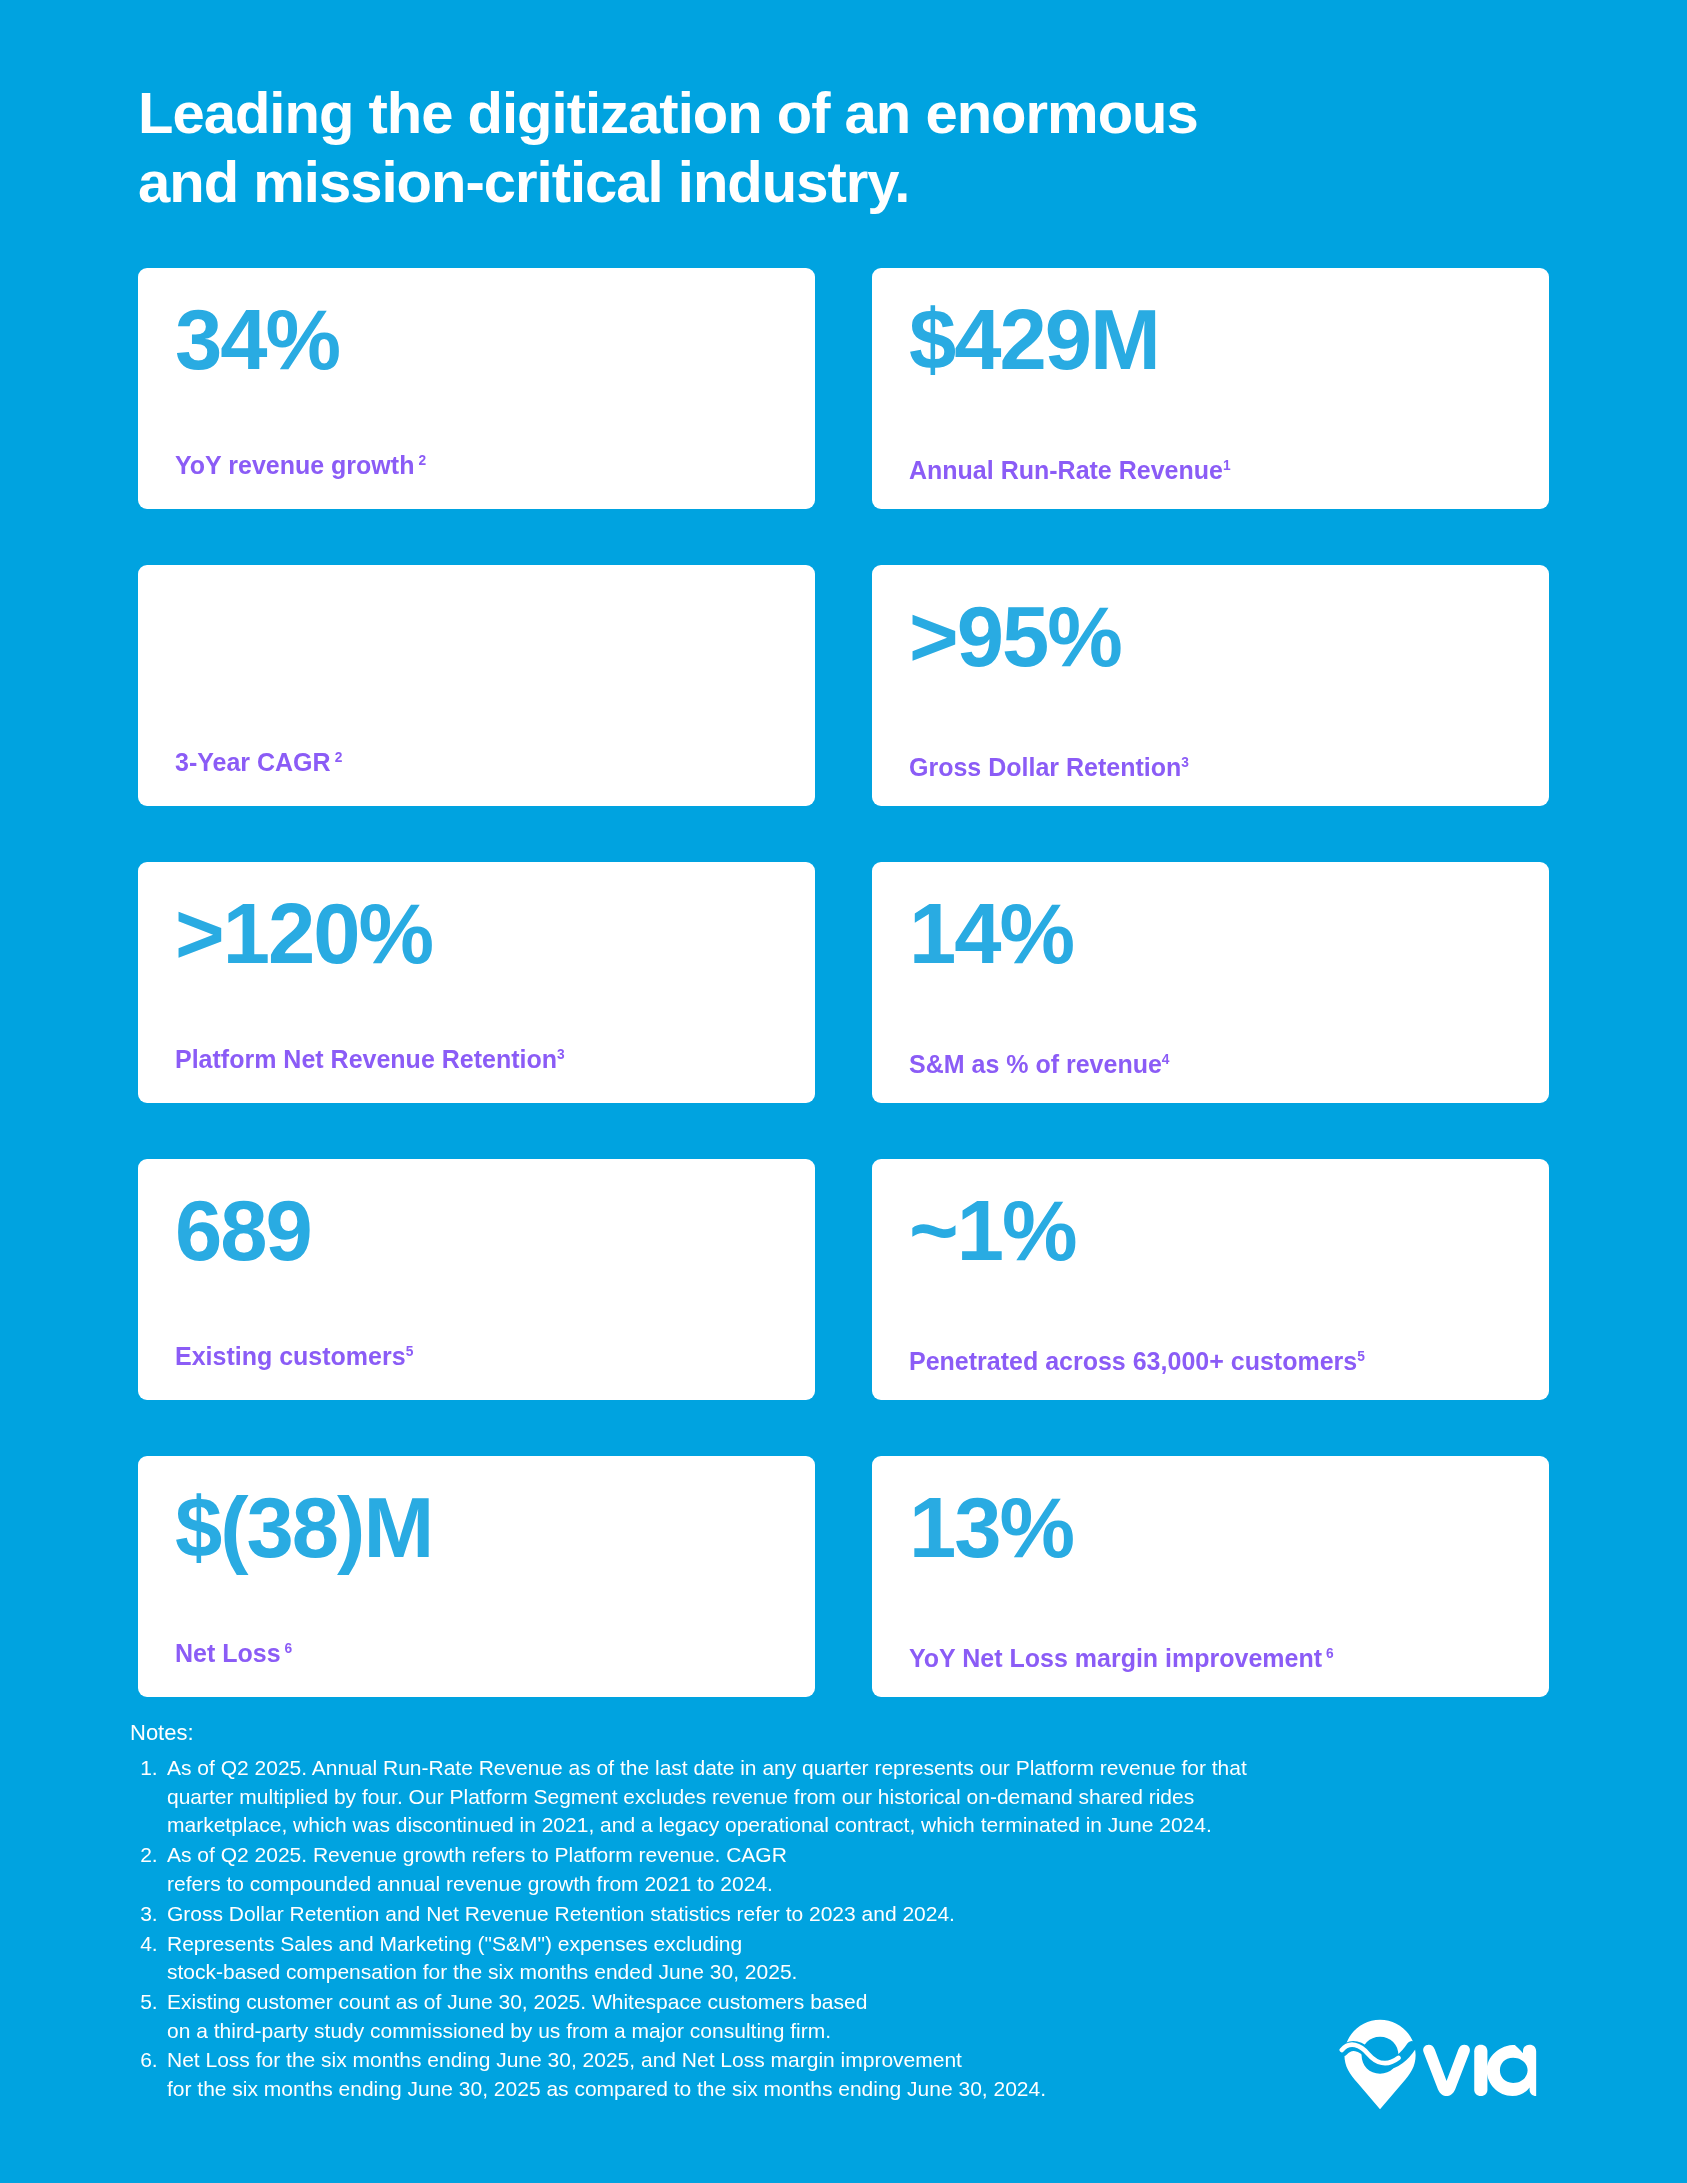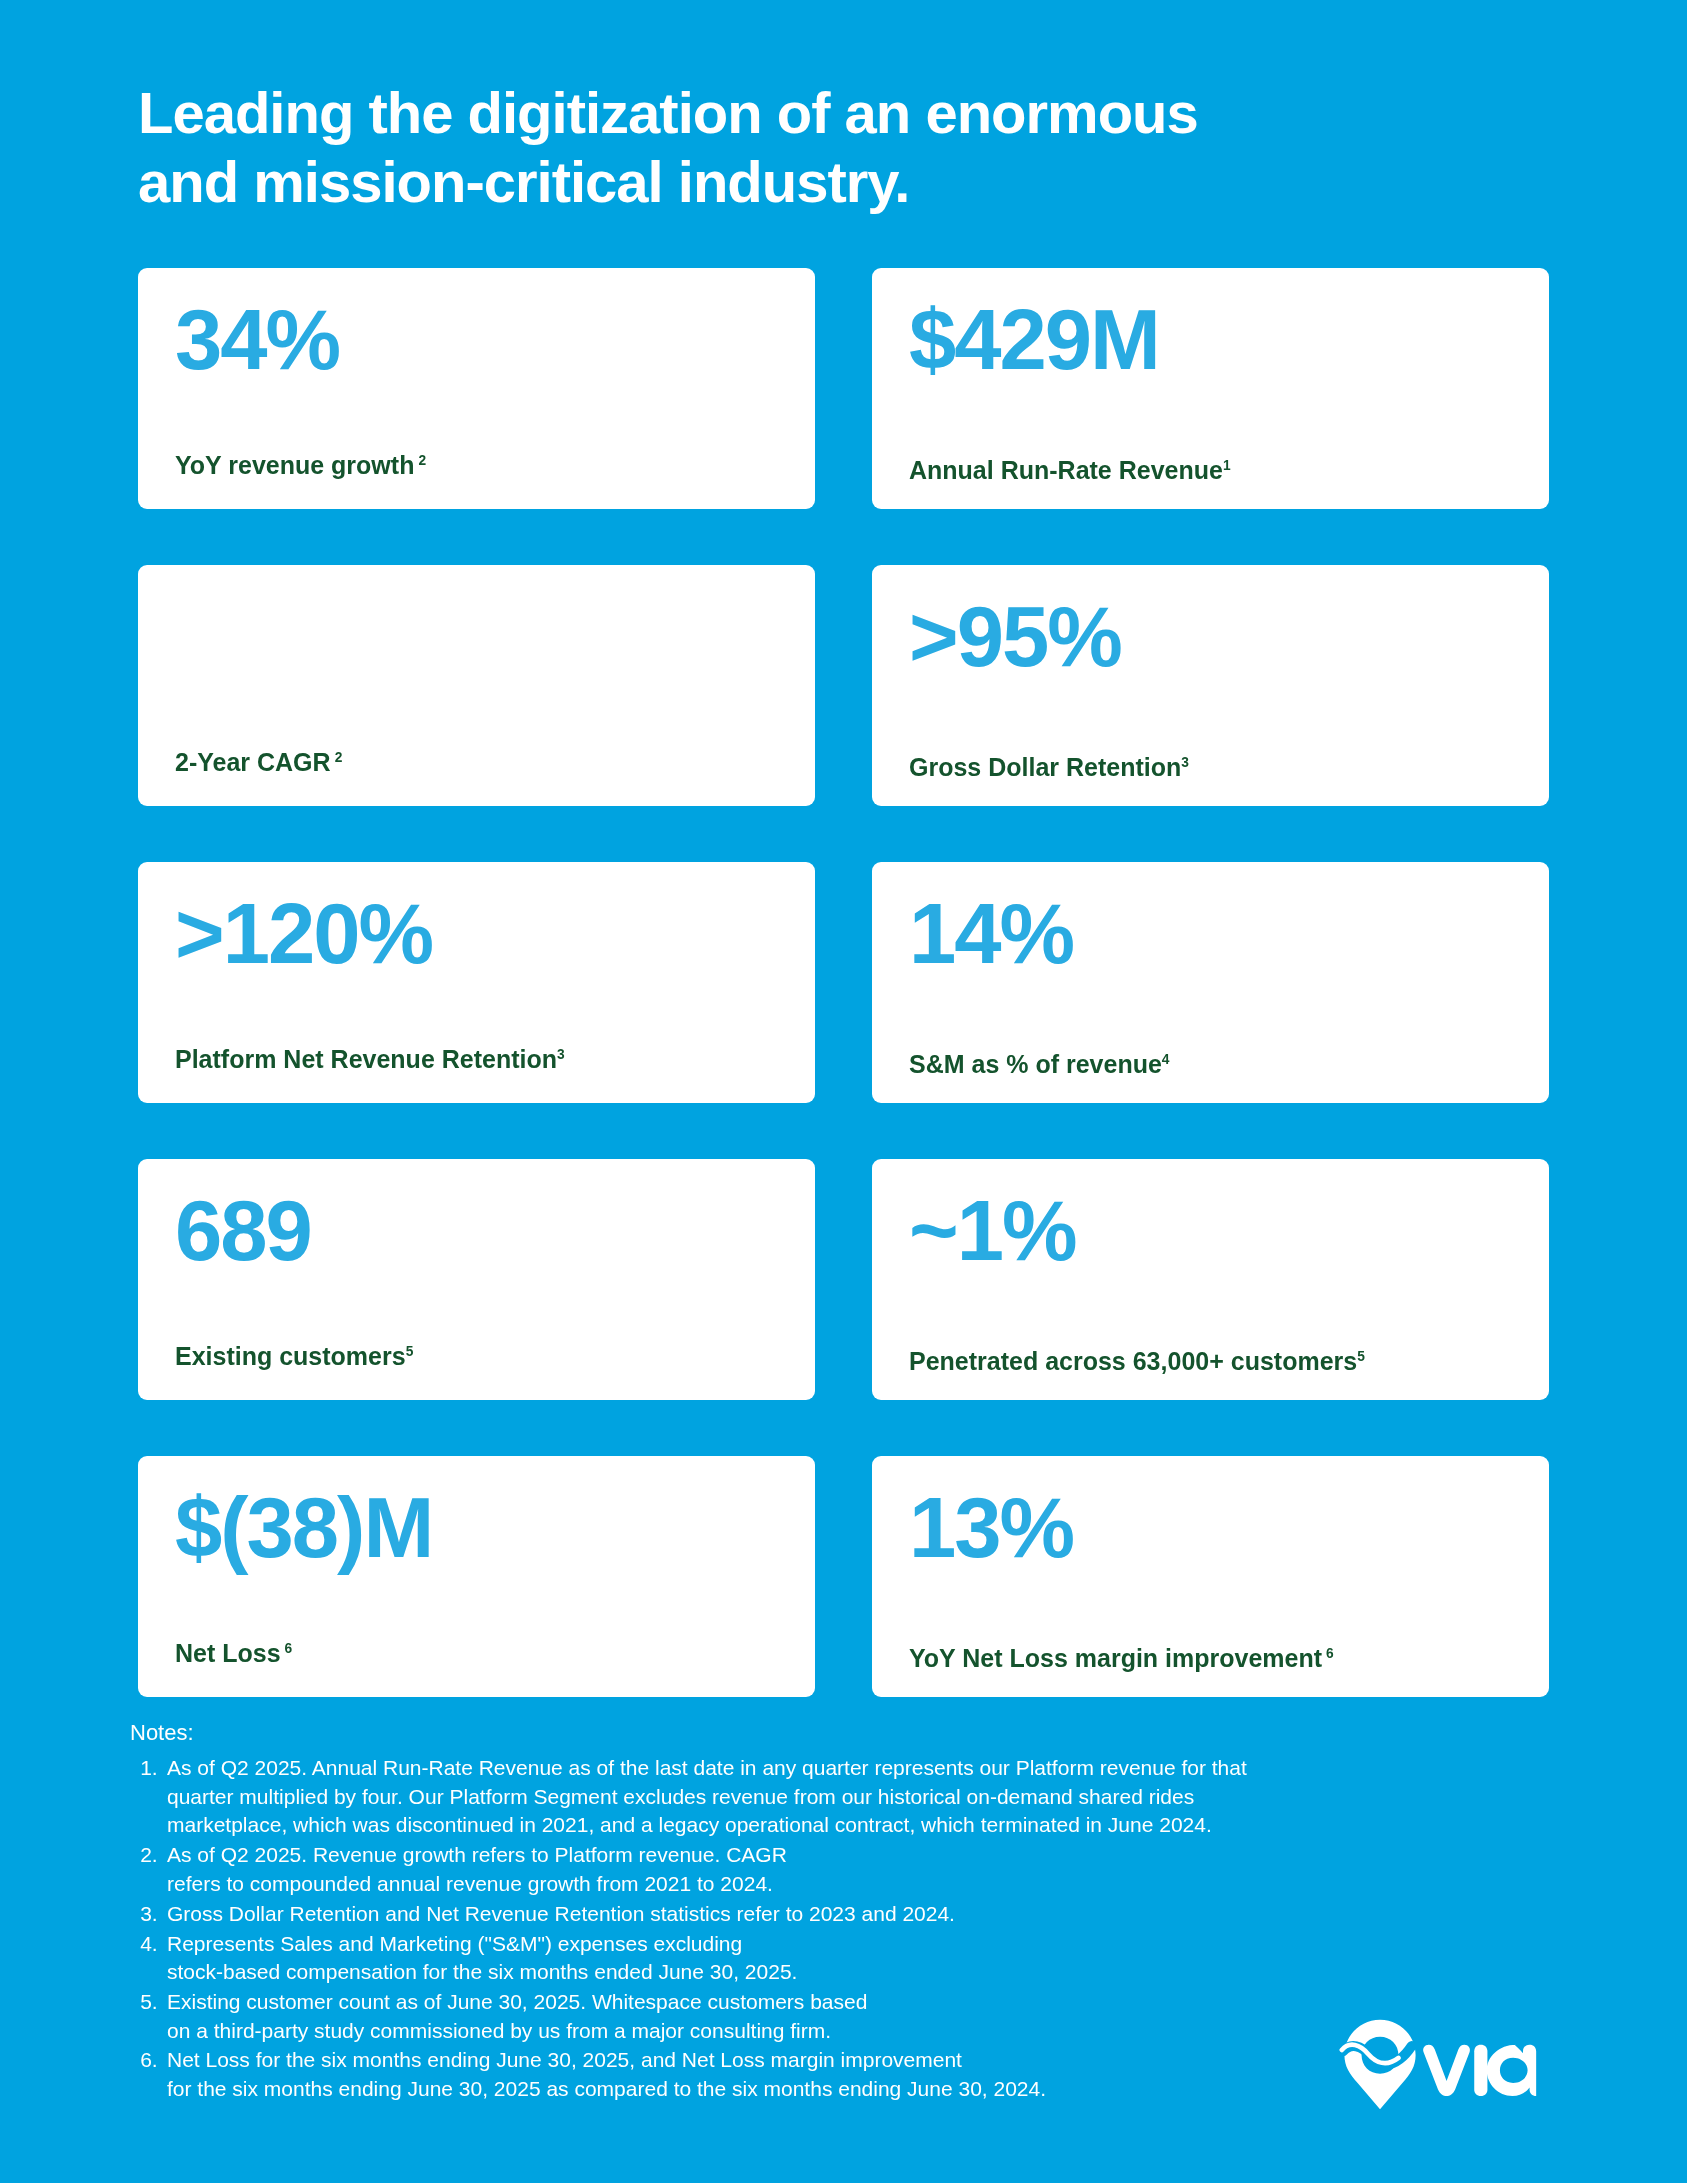--- a/index.html
+++ b/index.html
@@ -58,21 +58,21 @@
     line-height:1;
     letter-spacing:-2px;
     margin-top:29px;
     white-space:nowrap;
   }
 
   .card .label {
     position:absolute;
     left:37px;
     bottom:29px;
-    color:#14532d;
+    color:#8b5cf6;
     font-size:25px;
     font-weight:600;
     line-height:1.15;
     white-space:nowrap;
   }
   .card .label sup {
     font-size:0.55em;
     vertical-align:super;
     font-weight:600;
   }
@@ -135,21 +135,21 @@
   <div class="grid" id="stat-grid">
       <div class="card">
         <div class="value">34%</div>
         <div class="label"><span>YoY revenue growth</span><sup class="spaced">2</sup></div>
       </div>
       <div class="card right">
         <div class="value">$429M</div>
         <div class="label"><span>Annual Run-Rate Revenue</span><sup>1</sup></div>
       </div>
       <div class="card">
-        <div class="label"><span>2-Year CAGR</span><sup class="spaced">2</sup></div>
+        <div class="label"><span>3-Year CAGR</span><sup class="spaced">2</sup></div>
       </div>
       <div class="card right">
         <div class="value">&gt;95%</div>
         <div class="label"><span>Gross Dollar Retention</span><sup>3</sup></div>
       </div>
       <div class="card">
         <div class="value">&gt;120%</div>
         <div class="label"><span>Platform Net Revenue Retention</span><sup>3</sup></div>
       </div>
       <div class="card right">

